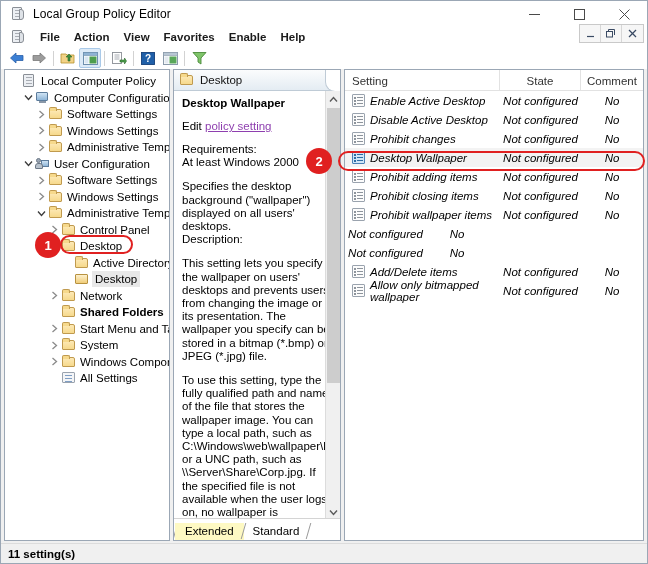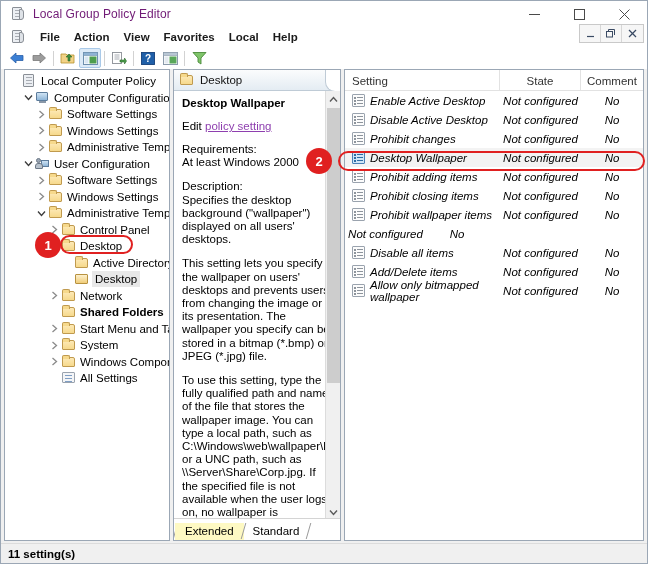--- a/index.html
+++ b/index.html
@@ -47,21 +47,21 @@
     background: #a9adb4;
   }
   .doc-curl {
     position: absolute; left: 9px; top: 3px;
     width: 5px; height: 11px;
     background: #dfe3e8;
     border: 1px solid #8a8f96;
     border-radius: 0 3px 3px 0;
   }
   .title-text {
-    font-size: 12px; color: #701a75;
+    font-size: 12px; color: #000000;
     letter-spacing: 0.1px;
     text-align: right;
   }
   .win-buttons {
     position: absolute; right: 0; top: 0;
     display: flex; height: 26px;
   }
   .win-btn {
     width: 45px; height: 26px;
     display: flex; align-items: center; justify-content: center;
@@ -465,21 +465,21 @@
 
   <div class="menubar">
     <div class="menu-icon">
       <div class="doc-glyph"></div>
       <div class="doc-curl"></div>
     </div>
     <div class="menu-item">File</div>
     <div class="menu-item">Action</div>
     <div class="menu-item">View</div>
     <div class="menu-item">Favorites</div>
-    <div class="menu-item">Local</div>
+    <div class="menu-item">Enable</div>
     <div class="menu-item">Help</div>
   </div>
 
   <div class="win-buttons-small">
     <div class="win-btn-sm">
       <svg width="9" height="9" viewBox="0 0 9 9">
           <line x1="1" y1="7.5" x2="8" y2="7.5" stroke="#3a4a63" stroke-width="1.2"></line>
         </svg>
     </div>
     <div class="win-btn-sm">
@@ -767,22 +767,22 @@
       </div>
 
       <div class="mid-body">
         <div class="mid-title">Desktop Wallpaper</div>
         <div class="mid-edit"><span>Edit </span><a href="#">policy setting</a></div>
         <div class="mid-sec">
           <div>Requirements:</div>
           <div>At least Windows 2000</div>
         </div>
         <div class="mid-sec">
+          <div>Specifies the desktop background ("wallpaper") displayed on all users' desktops.</div>
           <div>Description:</div>
-          <div>Specifies the desktop background ("wallpaper") displayed on all users' desktops.</div>
         </div>
         <div class="mid-para">This setting lets you specify the wallpaper on users' desktops and prevents users from changing the image or its presentation. The wallpaper you specify can be stored in a bitmap (*.bmp) or JPEG (*.jpg) file.</div>
         <div class="mid-para">To use this setting, type the fully qualified path and name of the file that stores the wallpaper image. You can type a local path, such as C:\Windows\web\wallpaper\home.jpg or a UNC path, such as \\Server\Share\Corp.jpg. If the specified file is not available when the user logs on, no wallpaper is displayed. Users cannot specify alternative wallpaper. You can also use this setting to specify that the wallpaper image be centered, tiled, or stretched. Users cannot change this specification.</div>
       </div>
 
       <div class="mid-scroll">
         <div class="sb-arrow">
           <svg width="9" height="7" viewBox="0 0 9 7">
               <polyline points="1,5.5 4.5,1.5 8,5.5" fill="none" stroke="#5a5a5a" stroke-width="1.4"></polyline>
             </svg>
@@ -865,24 +865,20 @@
               <span>Prohibit wallpaper items</span>
             </span>
             <span class="r-state">Not configured</span>
             <span class="r-comment">No</span>
           </div>
           <div class="row">
             <span class="r-state">Not configured</span>
             <span class="r-comment">No</span>
           </div>
           <div class="row">
-            <span class="r-setting">
-              <span class="pol-ico"></span>
-              <span>Disable all items</span>
-            </span>
             <span class="r-state">Not configured</span>
             <span class="r-comment">No</span>
           </div>
           <div class="row">
             <span class="r-setting">
               <span class="pol-ico"></span>
               <span>Add/Delete items</span>
             </span>
             <span class="r-state">Not configured</span>
             <span class="r-comment">No</span>

